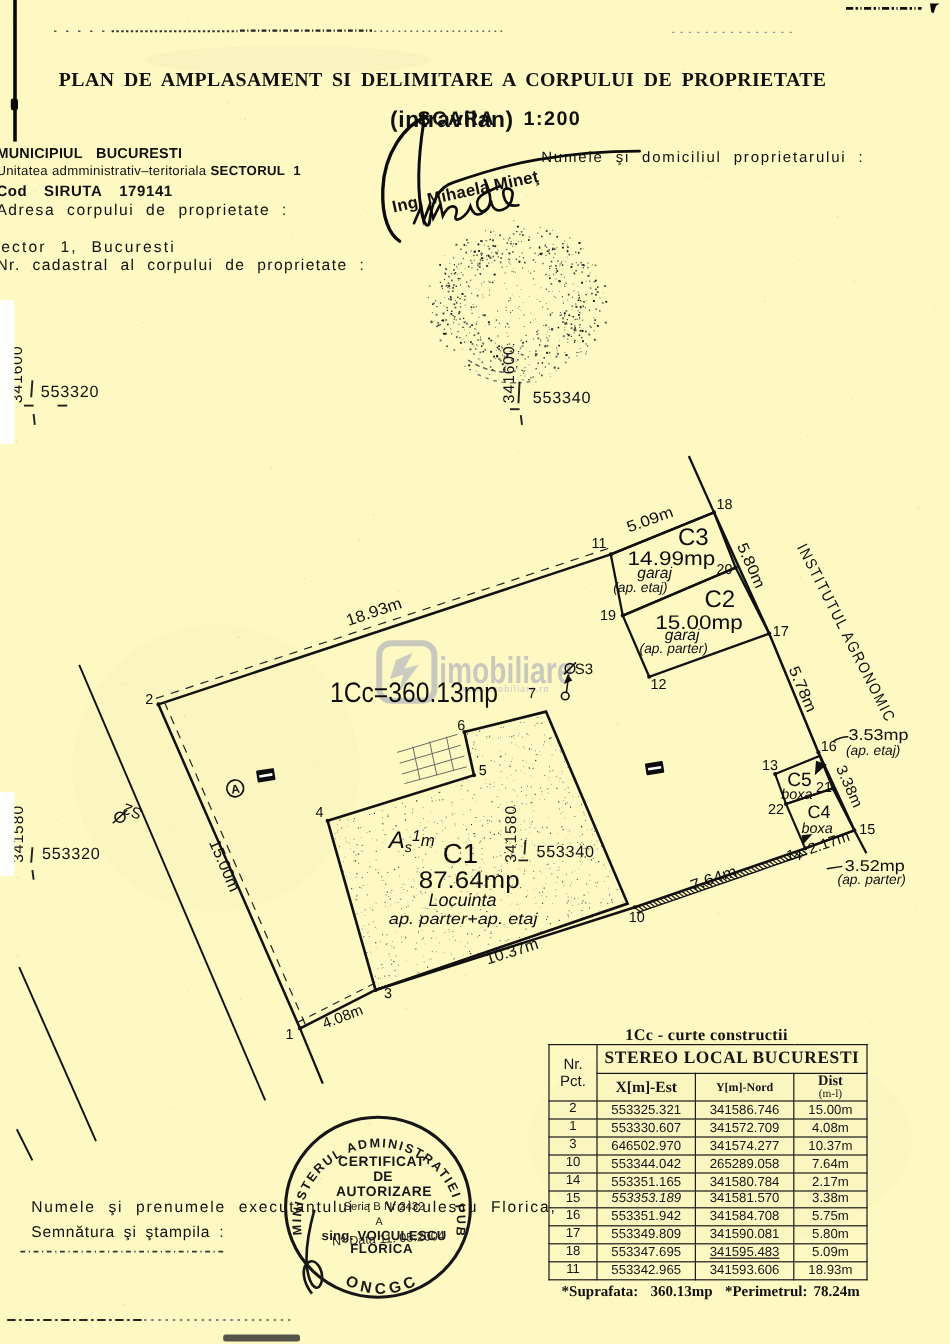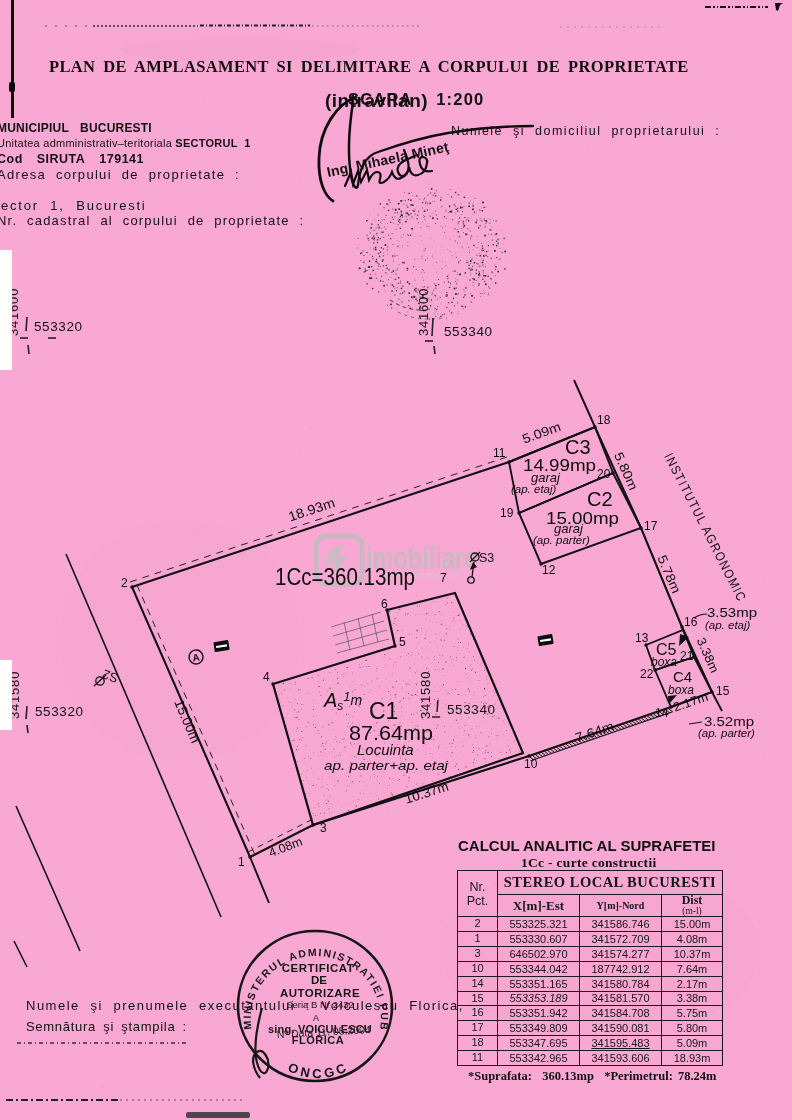--- a/index.html
+++ b/index.html
@@ -1,16 +1,16 @@
 <!DOCTYPE html>
 <html><head>
 <meta charset="utf-8">
 <style>
   html,body{margin:0;padding:0;background:#ffffff;}
-  .page{position:relative;width:792px;height:1120px;overflow:hidden;background:#f9a8d4;
+  .page{position:relative;width:792px;height:1120px;overflow:hidden;background:#fef9c3;
         font-family:"Liberation Sans",sans-serif;color:#111;}
   .abs{position:absolute;white-space:nowrap;}
   .svgfull{position:absolute;left:0;top:0;}
   table.calc{position:absolute;left:457px;top:870px;border-collapse:collapse;table-layout:fixed;
      font-family:"Liberation Sans",sans-serif;color:#151515;}
   table.calc td{border:1.7px solid #1a1a1a;text-align:center;padding:0;white-space:nowrap;overflow:hidden;}
 </style>
 </head>
 <body>
 <div class="page">
@@ -2135,21 +2135,20 @@
 <text x="635" y="642">13</text>
 <text x="680" y="660">21</text>
 <text x="640" y="678">22</text>
 <text x="263" y="681">4</text>
 <text x="399" y="646">5</text>
 <text x="381" y="608">6</text>
 <text x="440" y="582">7</text>
 </g>
 </svg>
 
-<div class="abs" id="t1" style="left:458px;top:837px;font-size:15px;font-weight:bold;letter-spacing:0px;">CALCUL ANALITIC AL SUPRAFETEI</div>
 
 <div class="abs" id="t2" style="left:521px;top:855px;font-size:13.5px;font-weight:bold;font-family:'Liberation Serif',serif;letter-spacing:0.3px;">1Cc - curte constructii</div>
 
 <table class="calc">
 <tbody>
         <tr>
           <td rowspan="2" style="width:39px;font-size:12.5px;line-height:14px;">Nr.<br>Pct.</td>
 <td colspan="3" style="height:23px;font-size:14.5px;font-weight:bold;letter-spacing:0.5px;font-family:'Liberation Serif',serif;">STEREO LOCAL BUCURESTI</td>
         </tr>
 <tr style="height:22px;">
@@ -2171,21 +2170,21 @@
         </tr>
 <tr>
           <td style="font-size:11px;line-height:13.9px;">3</td>
           <td style="font-size:11px;">646502.970</td>
           <td style="font-size:11px;">341574.277</td>
           <td style="font-size:11px;">10.37m</td>
         </tr>
 <tr>
           <td style="font-size:11px;line-height:13.9px;">10</td>
           <td style="font-size:11px;">553344.042</td>
-          <td style="font-size:11px;">187742.912</td>
+          <td style="font-size:11px;">265289.058</td>
           <td style="font-size:11px;">7.64m</td>
         </tr>
 <tr>
           <td style="font-size:11px;line-height:13.9px;">14</td>
           <td style="font-size:11px;">553351.165</td>
           <td style="font-size:11px;">341580.784</td>
           <td style="font-size:11px;">2.17m</td>
         </tr>
 <tr>
           <td style="font-size:11px;line-height:13.9px;">15</td>

